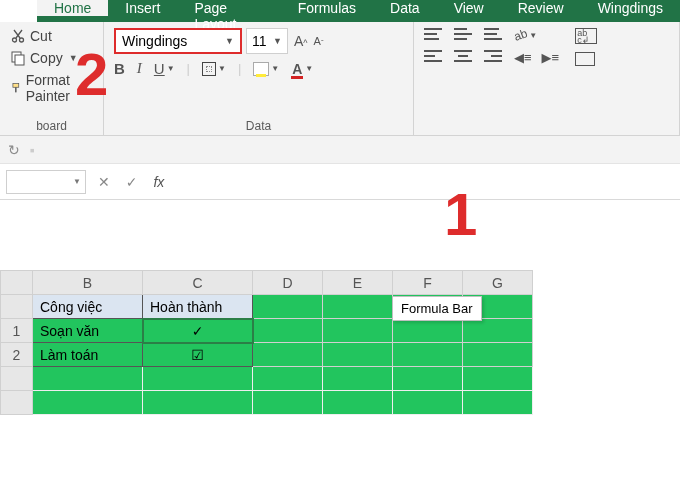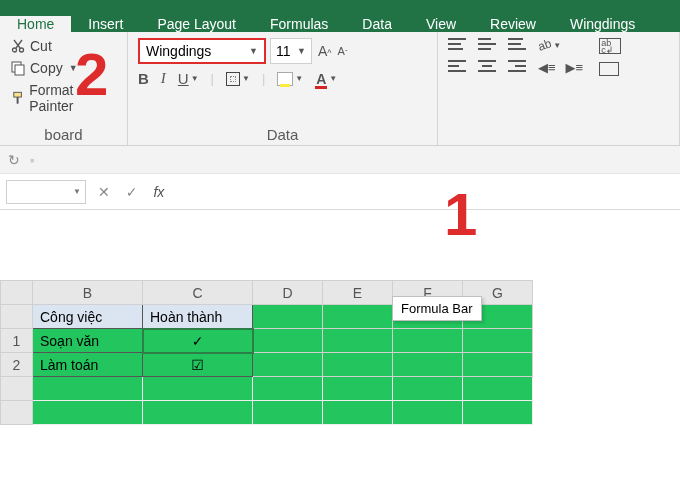--- a/index.html
+++ b/index.html
@@ -1,26 +1,26 @@
 <!DOCTYPE html>
 <html><head>
   <meta charset="utf-8">
   <style>
     * { margin: 0; padding: 0; box-sizing: border-box; font-family: "Segoe UI", Arial, sans-serif; }
     body { background: #fff; width: 680px; height: 500px; overflow: hidden; position: relative; font-size: 13px; }
 
     
-    .tabs { display: flex; background: #217346; color: #fff; height: 32px; align-items: flex-end; }
+    .tabs { display: flex; background: #217346; color: #fff; height: 22px; align-items: flex-start; margin-left: 37px; }
     .tab { padding: 0 17px; display: flex; align-items: center; font-size: 14px; cursor: pointer; }
     .tab.active { background: #f3f3f3; color: #217346; font-weight: 500; }
 
     
     .ribbon { background: #f3f3f3; border-bottom: 1px solid #d3d3d3; display: flex; height: 114px; }
     .group { border-right: 1px solid #d3d3d3; padding: 6px 10px 2px 10px; display: flex; flex-direction: column; justify-content: space-between; }
-    .group-title { text-align: center; color: #5a5a5a; font-size: 15px; padding-top: 3px; }
+    .group-title { text-align: center; color: #5a5a5a; font-size: 12px; padding-top: 3px; }
     .group-body { flex: 1; display: flex; flex-direction: column; gap: 6px; }
 
     .clip-item { display: flex; align-items: center; gap: 4px; color: #444; font-size: 14px; }
     .clip-item .dd { font-size: 9px; color: #555; margin-left: 2px; }
 
     .font-row1 { display: flex; gap: 4px; align-items: center; }
     .font-name { width: 128px; height: 26px; border: 2.3px solid #de2c2c; background: #fff; display: flex; align-items: center; padding: 0 6px; font-size: 14px; justify-content: space-between; }
     .font-name .dd-arrow { font-size: 9px; color: #555; }
     .font-size { width: 42px; height: 26px; border: 1px solid #cfcfcf; background: #fff; display: flex; align-items: center; padding: 0 5px; justify-content: space-between; font-size: 14px; }
     .font-size .dd-arrow { font-size: 9px; color: #555; }
@@ -88,21 +88,21 @@
   <div class="tab">Page Layout</div>
   <div class="tab">Formulas</div>
   <div class="tab">Data</div>
   <div class="tab">View</div>
   <div class="tab">Review</div>
   <div class="tab">Wingdings</div>
 </div>
 
 <div class="ribbon">
 
-  <div class="group" style="width:128px">
+  <div class="group" style="width:104px">
     <div class="group-body">
       <div class="clip-item">
         <svg width="16" height="16" viewBox="0 0 16 16">
             <path d="M4 2 L10 10 M12 2 L6 10" stroke="#555" stroke-width="1.3" fill="none"></path>
             <circle cx="4.5" cy="12" r="2" stroke="#555" stroke-width="1.3" fill="none"></circle>
             <circle cx="11.5" cy="12" r="2" stroke="#555" stroke-width="1.3" fill="none"></circle>
           </svg>
         <span>Cut</span>
       </div>
       <div class="clip-item">

